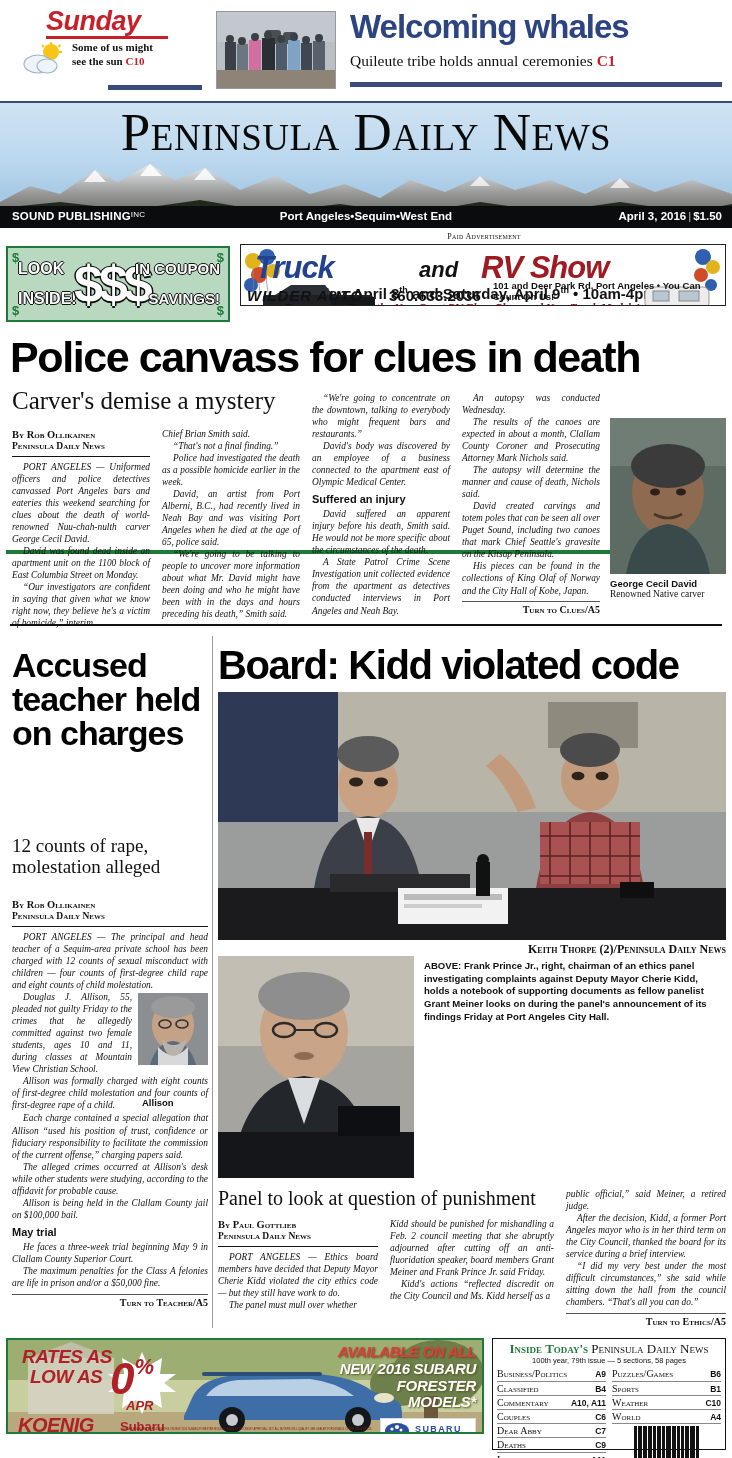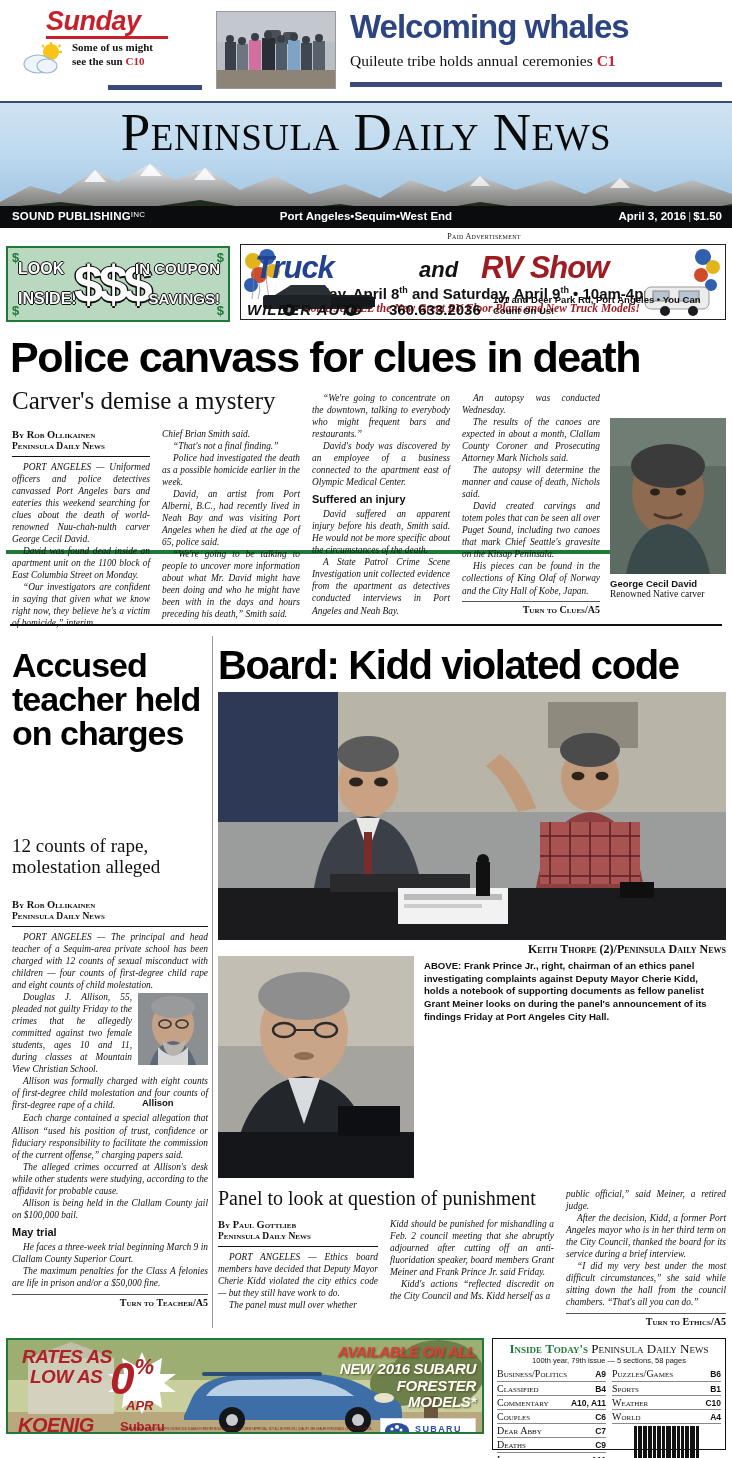--- a/index.html
+++ b/index.html
@@ -103,21 +103,21 @@
     font-family:"Liberation Sans", sans-serif; font-weight:bold; font-size:15px; color:#fff;
     text-shadow:-1px 0 #111, 0 1px #111, 1px 0 #111, 0 -1px #111;
   }
   .coupon .sgn { position:absolute; font-family:"Liberation Sans",sans-serif; font-weight:bold; font-size:13px; color:#1f7a3a; }
 
   .paidad-label {
     position:absolute; left:240px; top:4px; width:488px; text-align:center;
     font-family:"Liberation Serif", serif; font-variant:small-caps; font-size:8px; color:#111; letter-spacing:0.3px;
   }
   .rvad {
-    position:absolute; left:240px; top:16px; width:486px; height:76px;
+    position:absolute; left:240px; top:16px; width:486px; height:62px;
     background:#fff; border:1px solid #222; overflow:hidden;
   }
   .rvad .truck { position:absolute; left:14px; top:5px; font-family:"Liberation Sans",sans-serif; font-weight:bold; font-style:italic; font-size:31px; color:#22428f; letter-spacing:-1px;}
   .rvad .and { position:absolute; left:178px; top:12px; font-family:"Liberation Sans",sans-serif; font-weight:bold; font-style:italic; font-size:22px; color:#111; }
   .rvad .rvshow { position:absolute; left:240px; top:5px; font-family:"Liberation Sans",sans-serif; font-weight:bold; font-style:italic; font-size:31px; color:#9e1b22; letter-spacing:-1px;}
   .rvad .line2 { position:absolute; left:60px; top:40px; font-family:"Liberation Sans",sans-serif; font-weight:bold; font-size:15px; color:#111; }
   .rvad .line2 sup { font-size:9px; }
   .rvad .line3 { position:absolute; left:62px; top:57px; font-family:"Liberation Serif",serif; font-weight:bold; font-style:italic; font-size:11.5px; color:#9e1b22; }
   .rvad .bottombar { position:absolute; left:0; bottom:0; width:486px; height:17px; }
   .rvad .wilder { position:absolute; left:6px; bottom:1px; font-family:"Liberation Sans",sans-serif; font-weight:bold; font-style:italic; font-size:15px; color:#111; letter-spacing:1px;}
@@ -506,21 +506,21 @@
       <div class="cutline-name" style="text-align:left;margin:-14px 0 4px 130px;">Allison</div>
     </div>
 
     <div class="bodytext">
       <p>Each charge contained a special allegation that Allison “used his position of trust, confidence or fiduciary responsibility to facilitate the commission of the current offense,” charging papers said.</p>
       <p>The alleged crimes occurred at Allison's desk while other students were studying, according to the affidavit for probable cause.</p>
       <p>Allison is being held in the Clallam County jail on $100,000 bail.</p>
     </div>
     <div class="subhead">May trial</div>
     <div class="bodytext">
-      <p>He faces a three-week trial beginning March 9 in Clallam County Superior Court.</p>
+      <p>He faces a three-week trial beginning May 9 in Clallam County Superior Court.</p>
       <p>The maximum penalties for the Class A felonies are life in prison and/or a $50,000 fine.</p>
     </div>
     <div style="height:1px;background:#555;margin:5px 0 2px 0;"></div>
     <div class="turnto">Turn to Teacher/A5</div>
   </div>
 
   <div class="vrule" style="left:212px; top:636px; height:692px;"></div>
 
   <div class="head3">Board: Kidd violated code</div>
 

